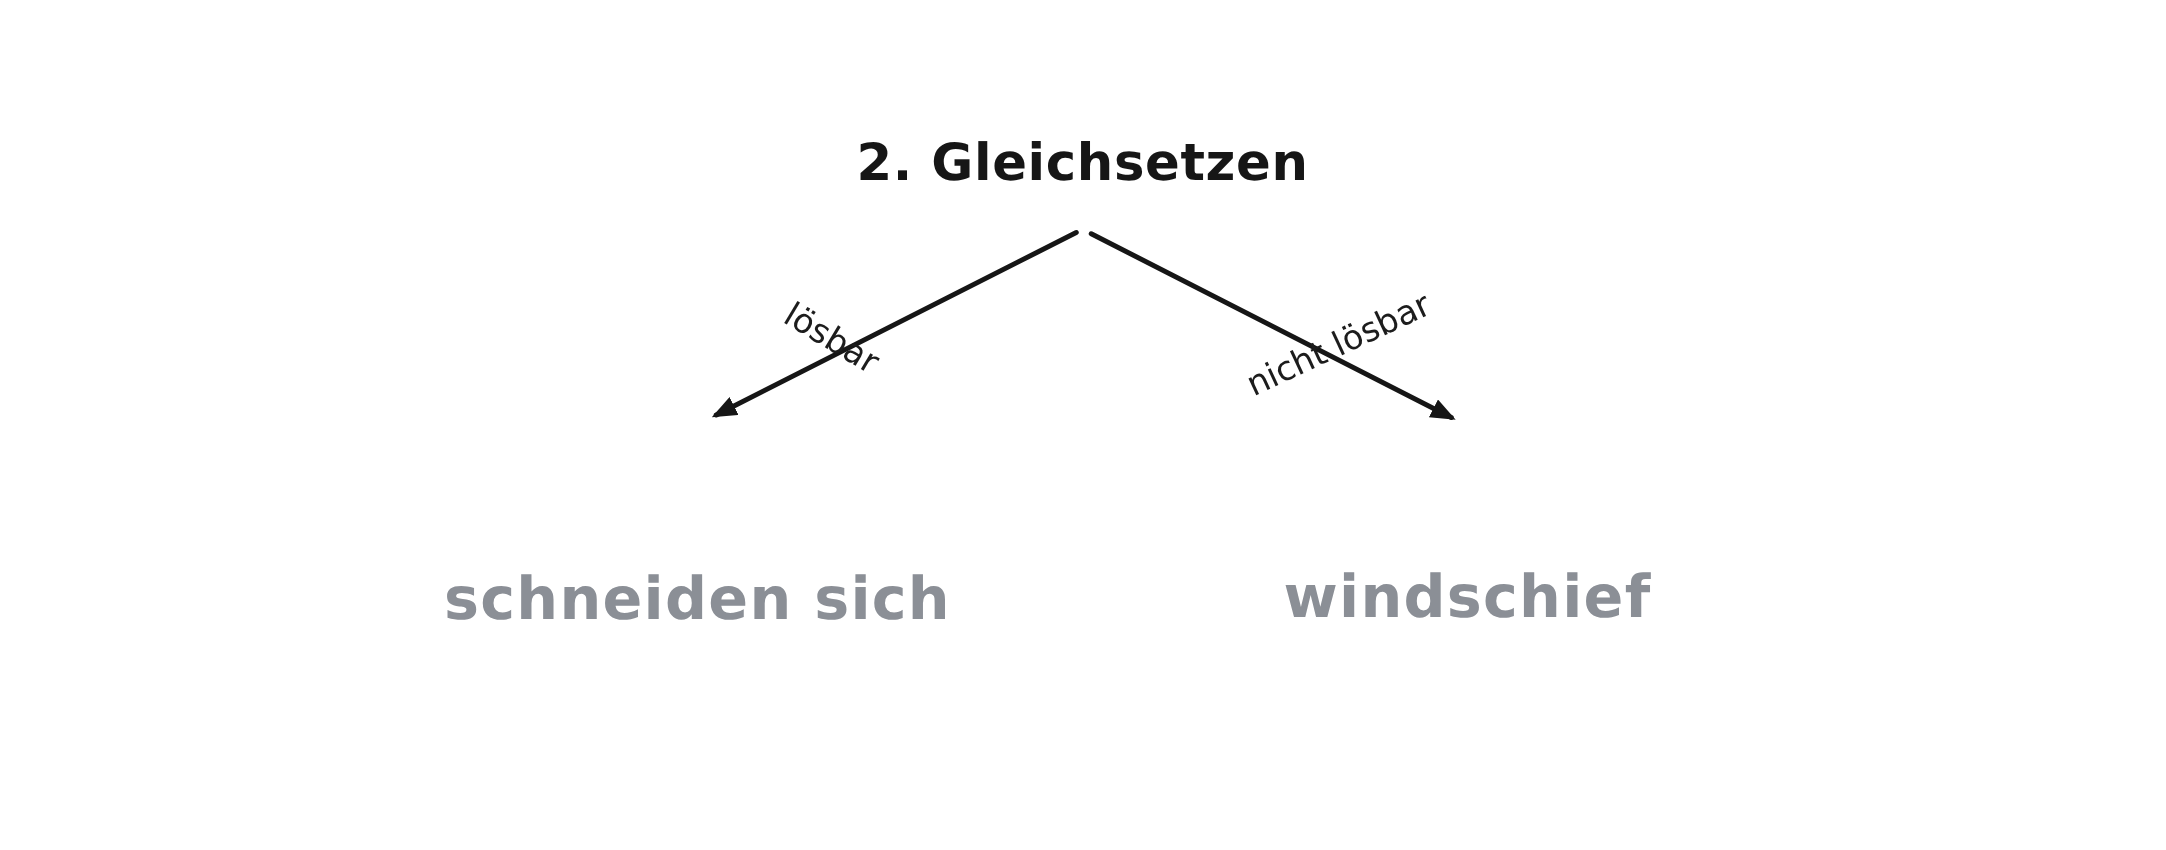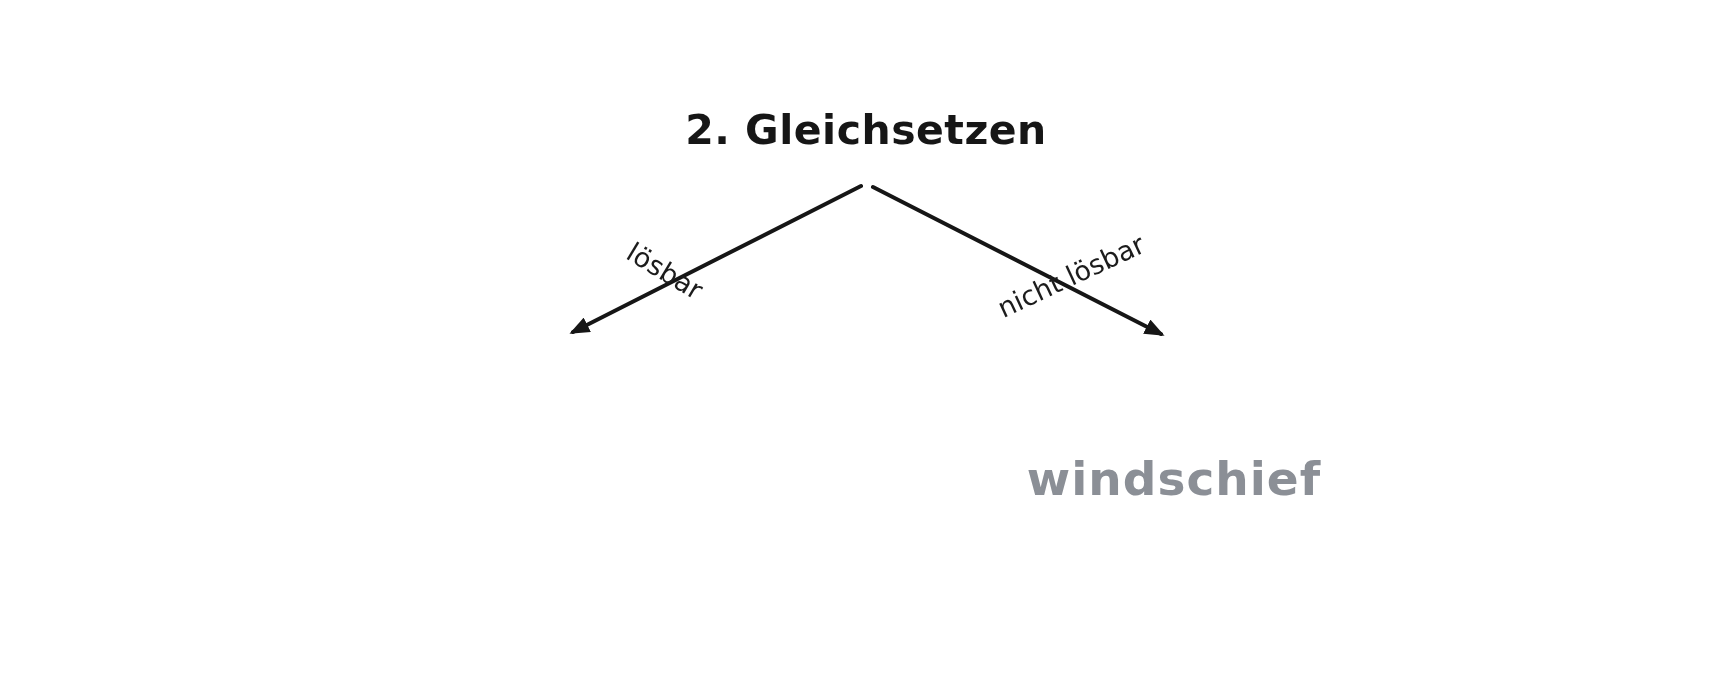--- a/index.html
+++ b/index.html
@@ -82,16 +82,17 @@
       </marker>
     </defs>
     <line class="edge-line" x1="861" y1="186" x2="573" y2="332" marker-end="url(#arrowhead)"></line>
     <line class="edge-line" x1="873" y1="187" x2="1161" y2="334" marker-end="url(#arrowhead)"></line>
   </svg>
 
   <div class="edge-label left">lösbar</div>
 
   <div class="edge-label right">nicht lösbar</div>
 
+  <div class="result-label left">schneiden sich</div>
 
   <div class="result-label right">windschief</div>
 
 </div>
 
 </body></html>

